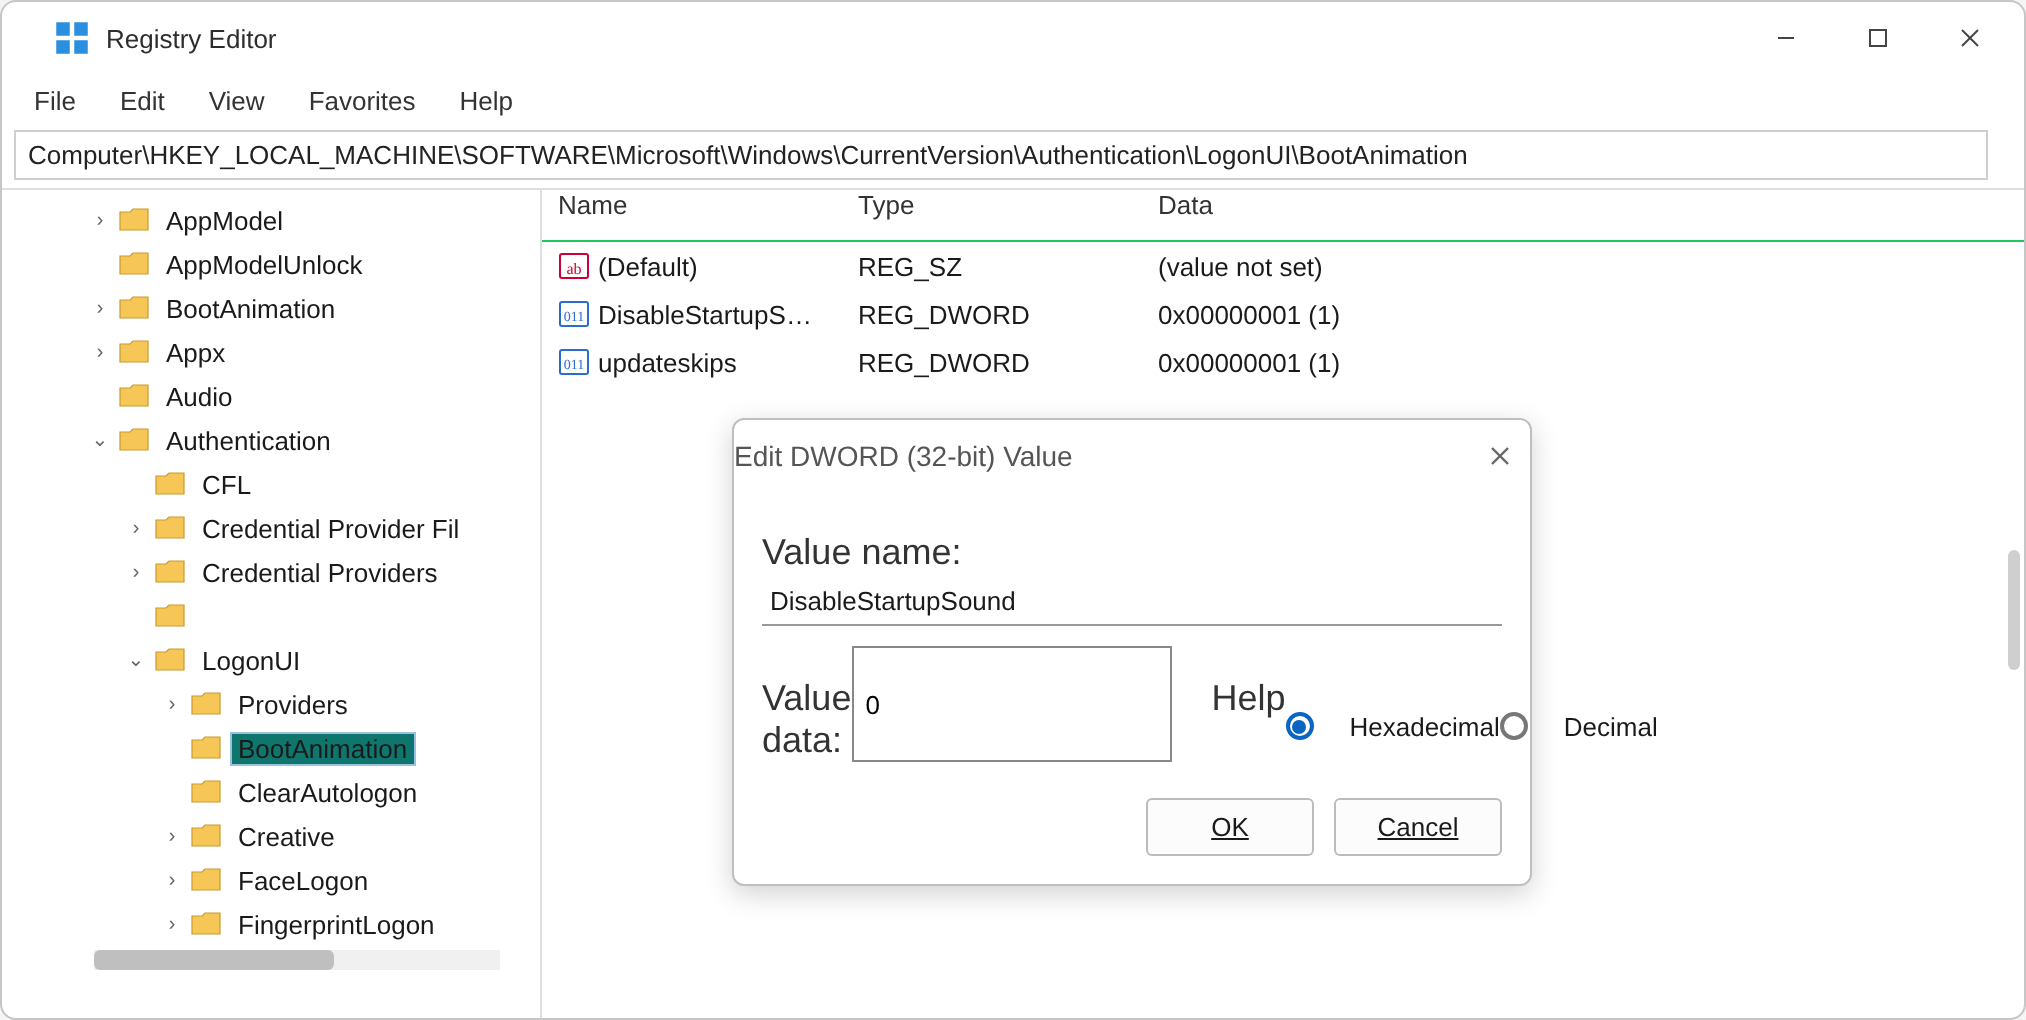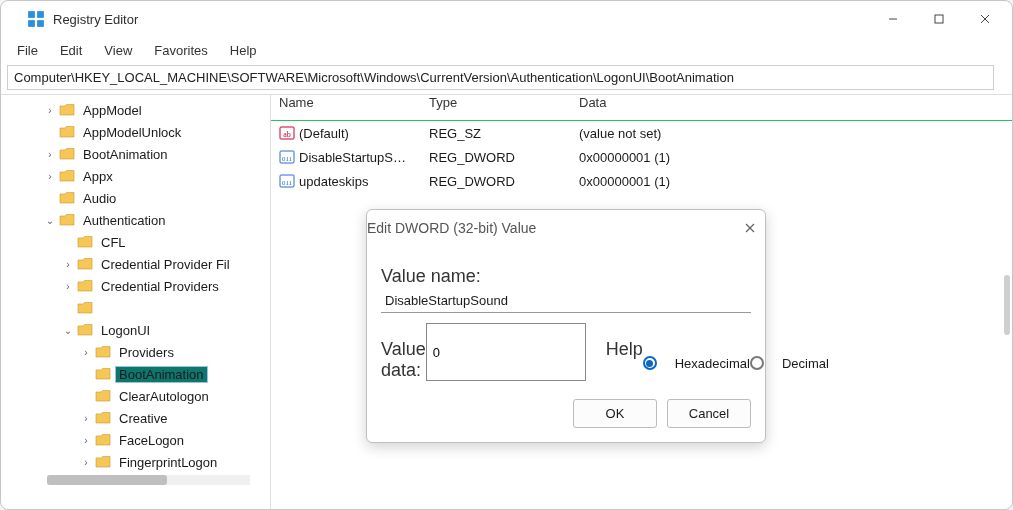--- a/index.html
+++ b/index.html
@@ -39,21 +39,21 @@
   .dialog-body { padding: 4px 14px 14px 14px; }
   .dlg-label { font-size: 18px; color: #333; margin-top: 16px; }
   .dlg-namebox { border-bottom: 1px solid #999; padding: 4px 4px; margin: 2px 0 10px 0; font-size: 13px; }
   .dlg-row { display: flex; gap: 20px; margin-top: 6px; }
   .dlg-col { display: flex; flex-direction: row; }
   .dlg-input { width: 160px; border: 1px solid #888; padding: 4px 6px; font-size: 13px; }
   .radio-row { display: flex; align-items: center; gap: 18px; margin-top: 22px; font-size: 13px; }
   .radio { width: 14px; height: 14px; border-radius: 50%; border: 2px solid #777; display: inline-flex; align-items: center; justify-content: center; }
   .radio.on { border-color: #0a66c2; }
   .radio.on::after { content: ""; width: 7px; height: 7px; background: #0a66c2; border-radius: 50%; }
-  .dlg-buttons { display: flex; gap: 10px; justify-content: flex-end; margin-top: 18px; }
+  .dlg-buttons { display: flex; gap: 10px; justify-content: flex-end; margin-top: 18px; text-decoration: underline; }
   .btn { min-width: 84px; padding: 6px 14px; border: 1px solid #bcbcbc; background: #fcfcfc; border-radius: 3px; font-size: 13px; text-align: center; }
   .bottom-hscroll { height: 10px; background: #f0f0f0; margin: 2px 20px 2px 40px; position: relative; }
   .bottom-hscroll .thumb { position: absolute; left: 0; top: 0; width: 120px; height: 10px; background: #bfbfbf; border-radius: 3px; }
 </style>
 </head>
 <body>
 
 <div class="window">
 
   <div class="titlebar">

